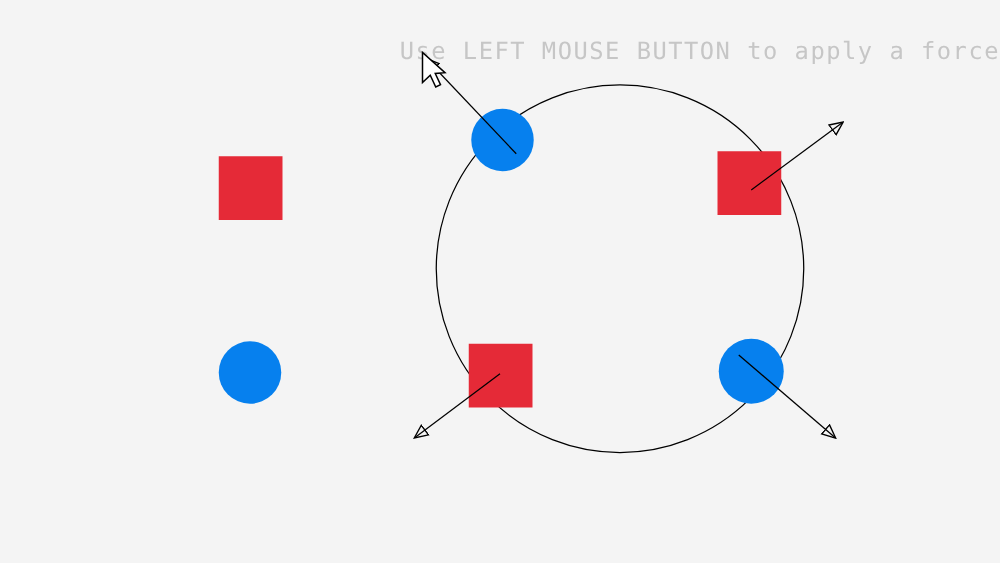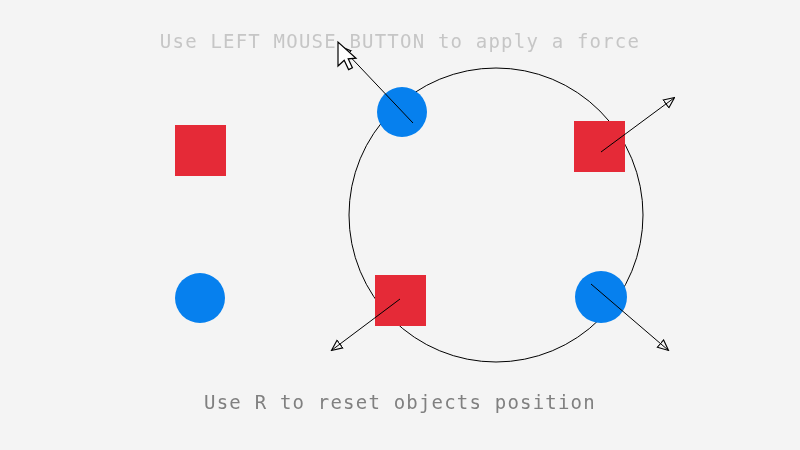--- a/index.html
+++ b/index.html
@@ -36,21 +36,21 @@
     white-space: pre;
     font-family: "DejaVu Sans Mono", monospace;
     letter-spacing: 1.2px;
     -webkit-font-smoothing: none;
     user-select: none;
   }
   #hint-top {
     left: 0;
     top: 30px;
     width: 800px;
-    text-align: center;
+    text-align: right;
     font-size: 19px;
     color: #c6c6c6;
   }
   #hint-bottom {
     left: 0;
     top: 391px;
     width: 800px;
     text-align: center;
     font-size: 19px;
     color: #808080;
@@ -87,21 +87,20 @@
     <circle cx="601" cy="297" r="26" fill="#0680ee"></circle>
 
     <line x1="413" y1="123" x2="341" y2="47" stroke="#000000" stroke-width="1" marker-end="url(#openhead)"></line>
     <line x1="601" y1="152" x2="674" y2="98" stroke="#000000" stroke-width="1" marker-end="url(#openhead)"></line>
     <line x1="400" y1="299" x2="332" y2="350" stroke="#000000" stroke-width="1" marker-end="url(#openhead)"></line>
     <line x1="591" y1="284" x2="668" y2="350" stroke="#000000" stroke-width="1" marker-end="url(#openhead)"></line>
   </svg>
 
   <div class="hud-text" id="hint-top">Use LEFT MOUSE BUTTON to apply a force</div>
 
-  <div class="hud-text" id="hint-bottom">Use R to reset objects position</div>
 
   <svg class="cursor-layer" viewBox="0 0 800 450" xmlns="http://www.w3.org/2000/svg">
     <g>
       <path d="M 338 42 L 338 66 L 344.2 60.2 L 348.6 69.6 L 352.4 67.8 L 348.2 58.8 L 356 58.2 Z" fill="#ffffff" stroke="#000000" stroke-width="1.2" stroke-linejoin="miter"></path>
     </g>
   </svg>
 
 </div>
 
 </body></html>

